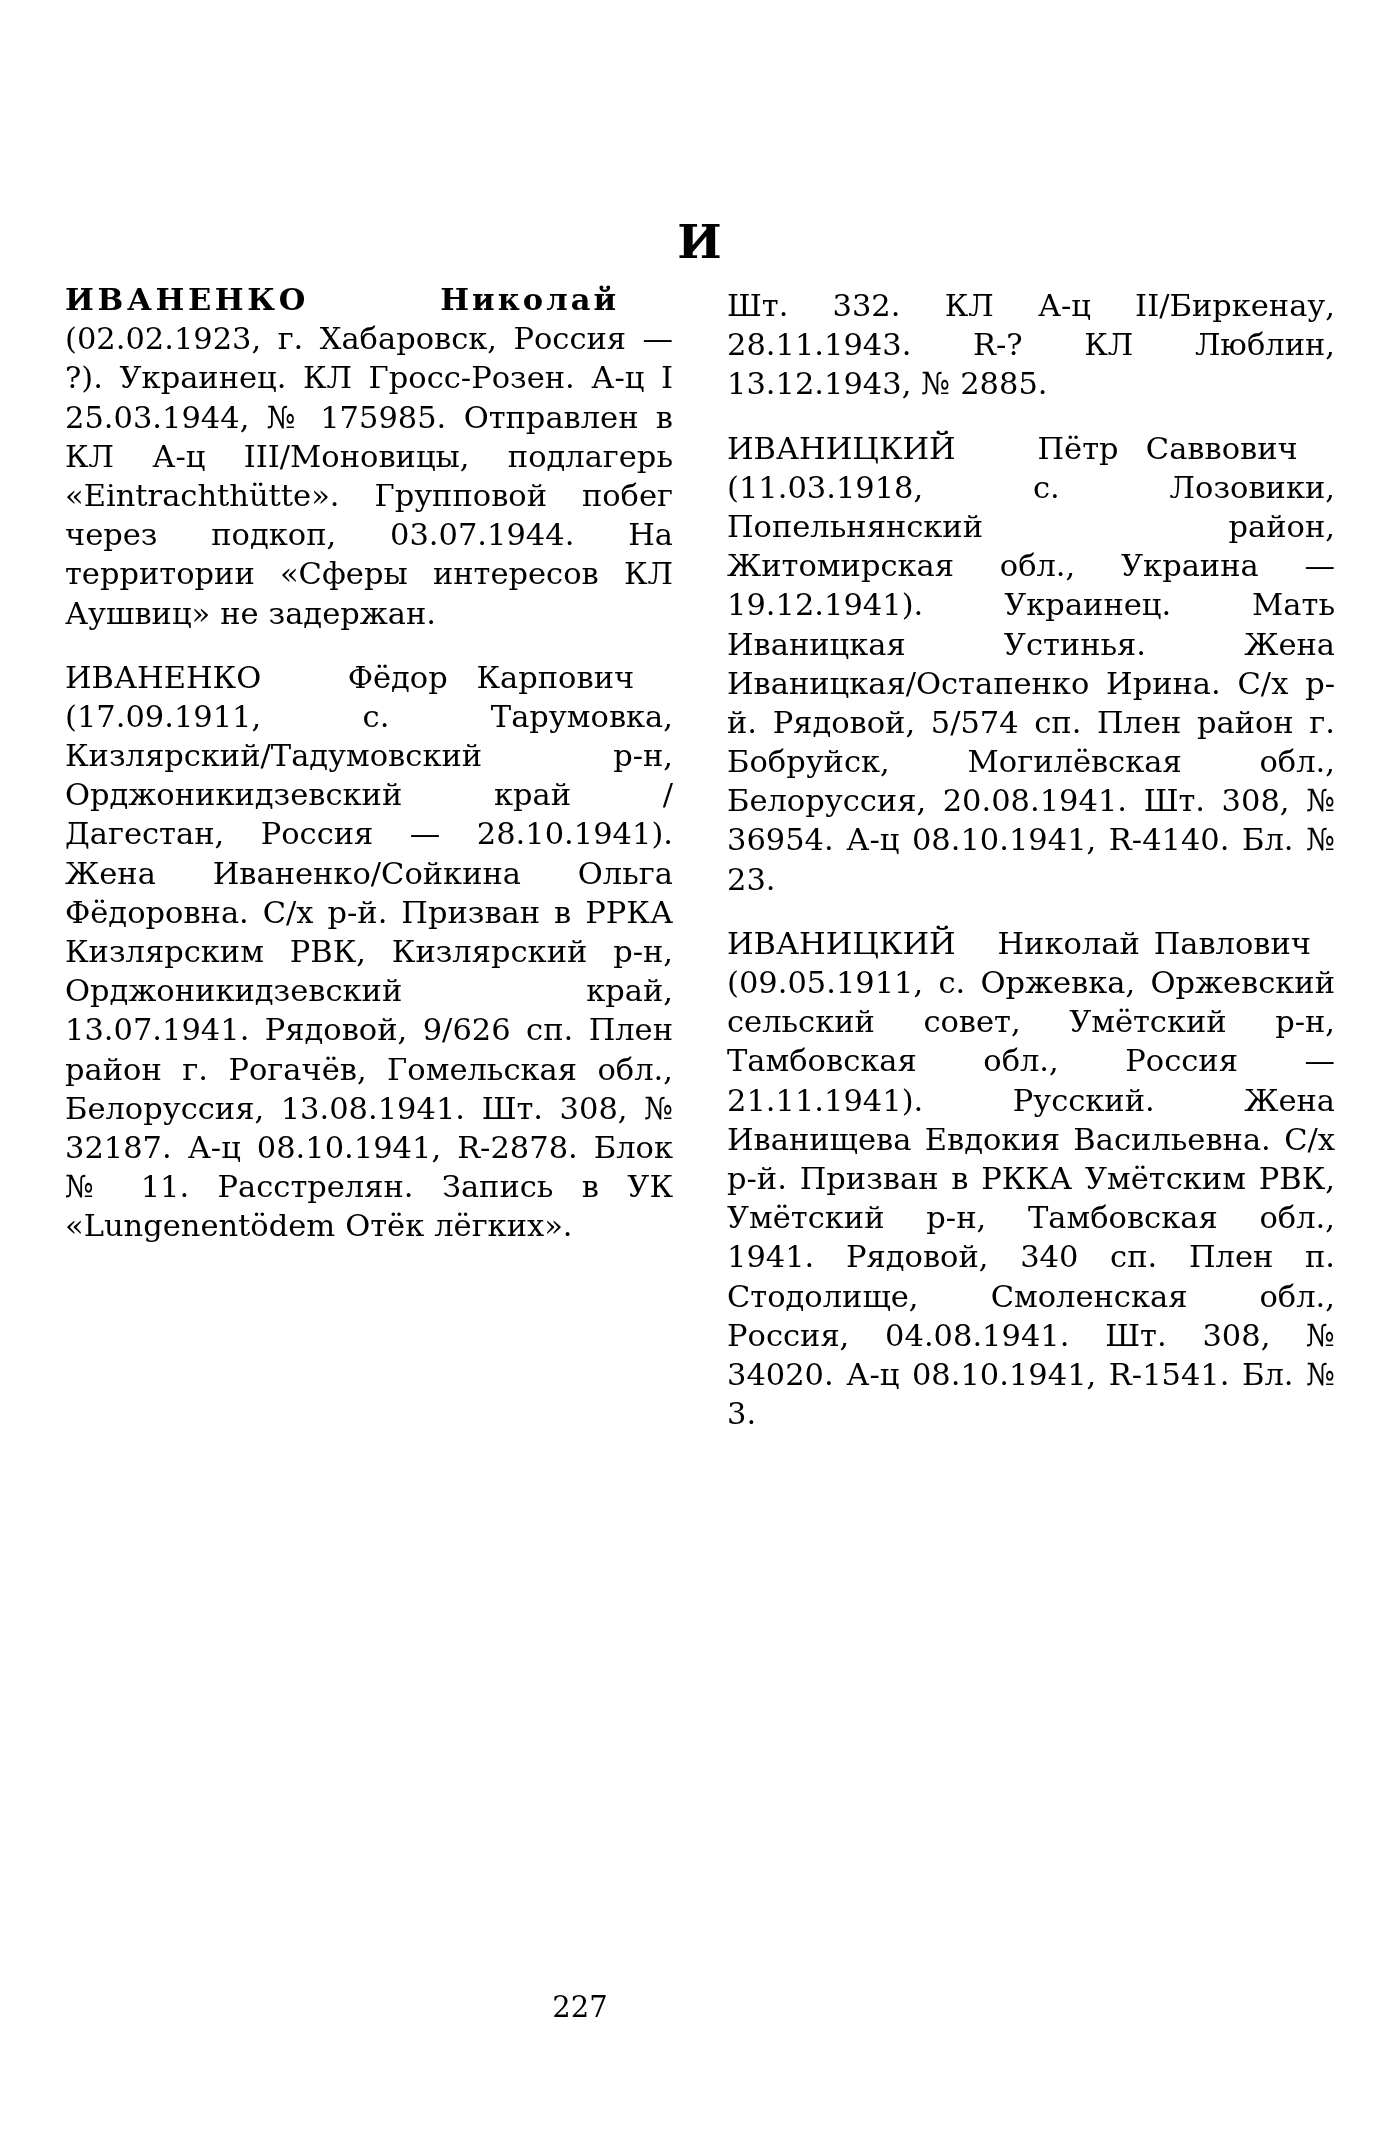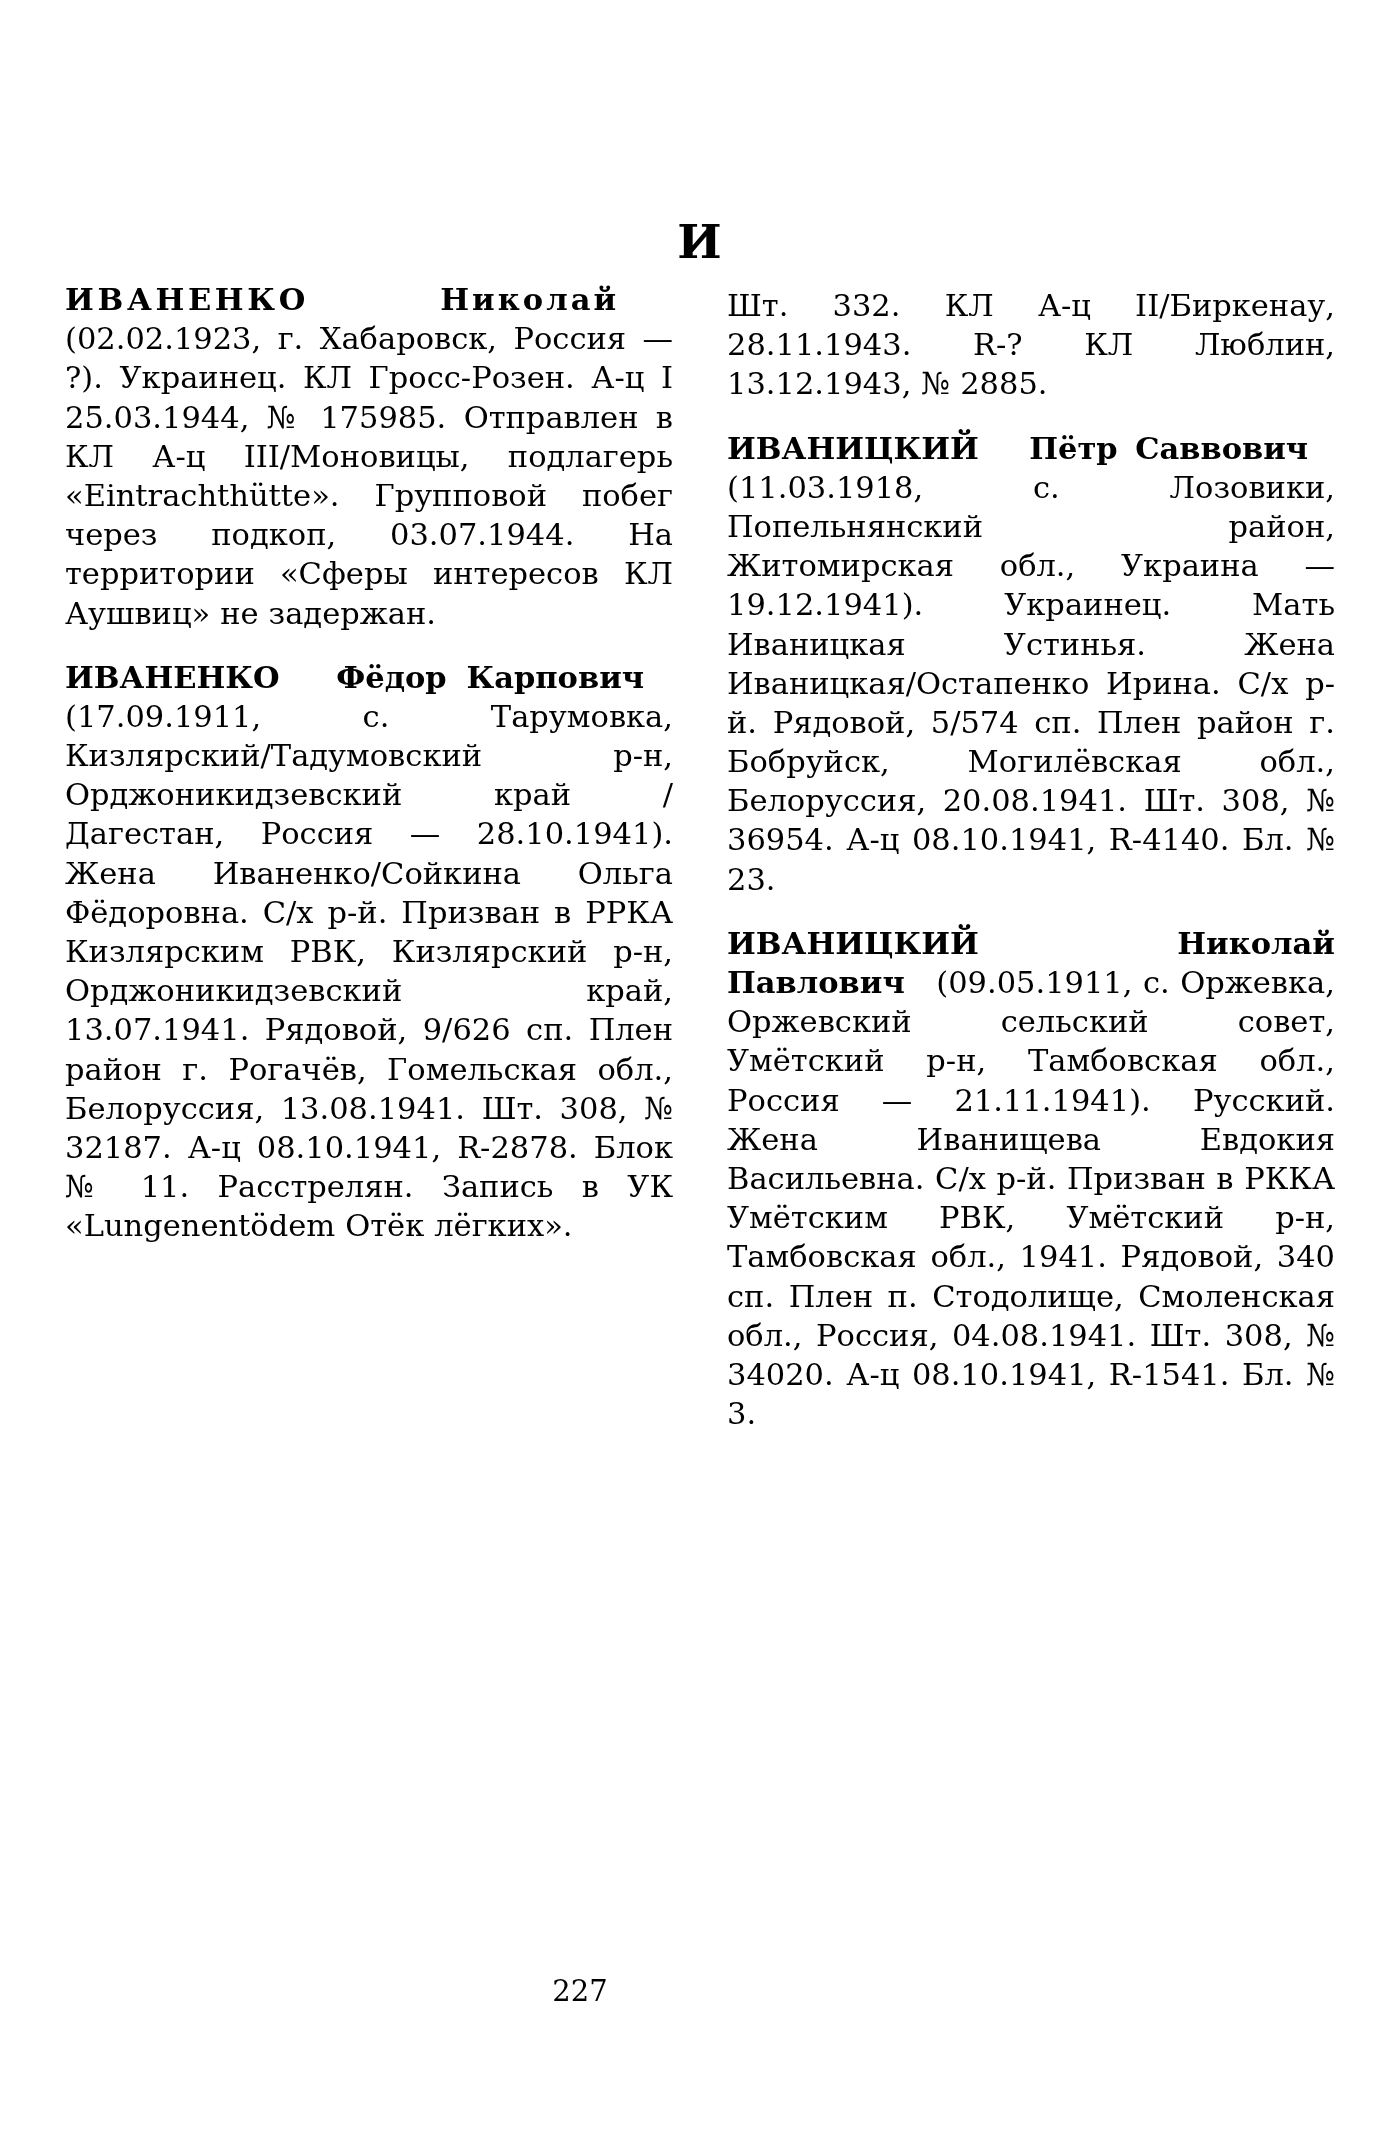--- a/index.html
+++ b/index.html
@@ -48,36 +48,36 @@
     line-height: 1.285;
     text-align: justify;
     text-justify: inter-word;
     hyphens: manual;
     word-spacing: 0.01em;
   }
   .entry:last-child {
     margin-bottom: 0;
   }
   .entry .hdr {
-    font-weight: bold;
+    font-weight: normal;
   }
   .entry .hdr-sp {
     font-weight: bold;
     letter-spacing: 0.12em;
   }
   .entry .hdr-name-sp {
     font-weight: bold;
     letter-spacing: 0.10em;
   }
   .cont {
     margin-top: 6px;
   }
   .page-number {
     position: absolute;
-    bottom: 142px;
+    bottom: 126px;
     left: 0;
     width: 1160px;
     text-align: center;
     font-size: 29px;
     font-family: "DejaVu Serif", "Liberation Serif", serif;
   }
 </style>
 </head>
 <body>
 

